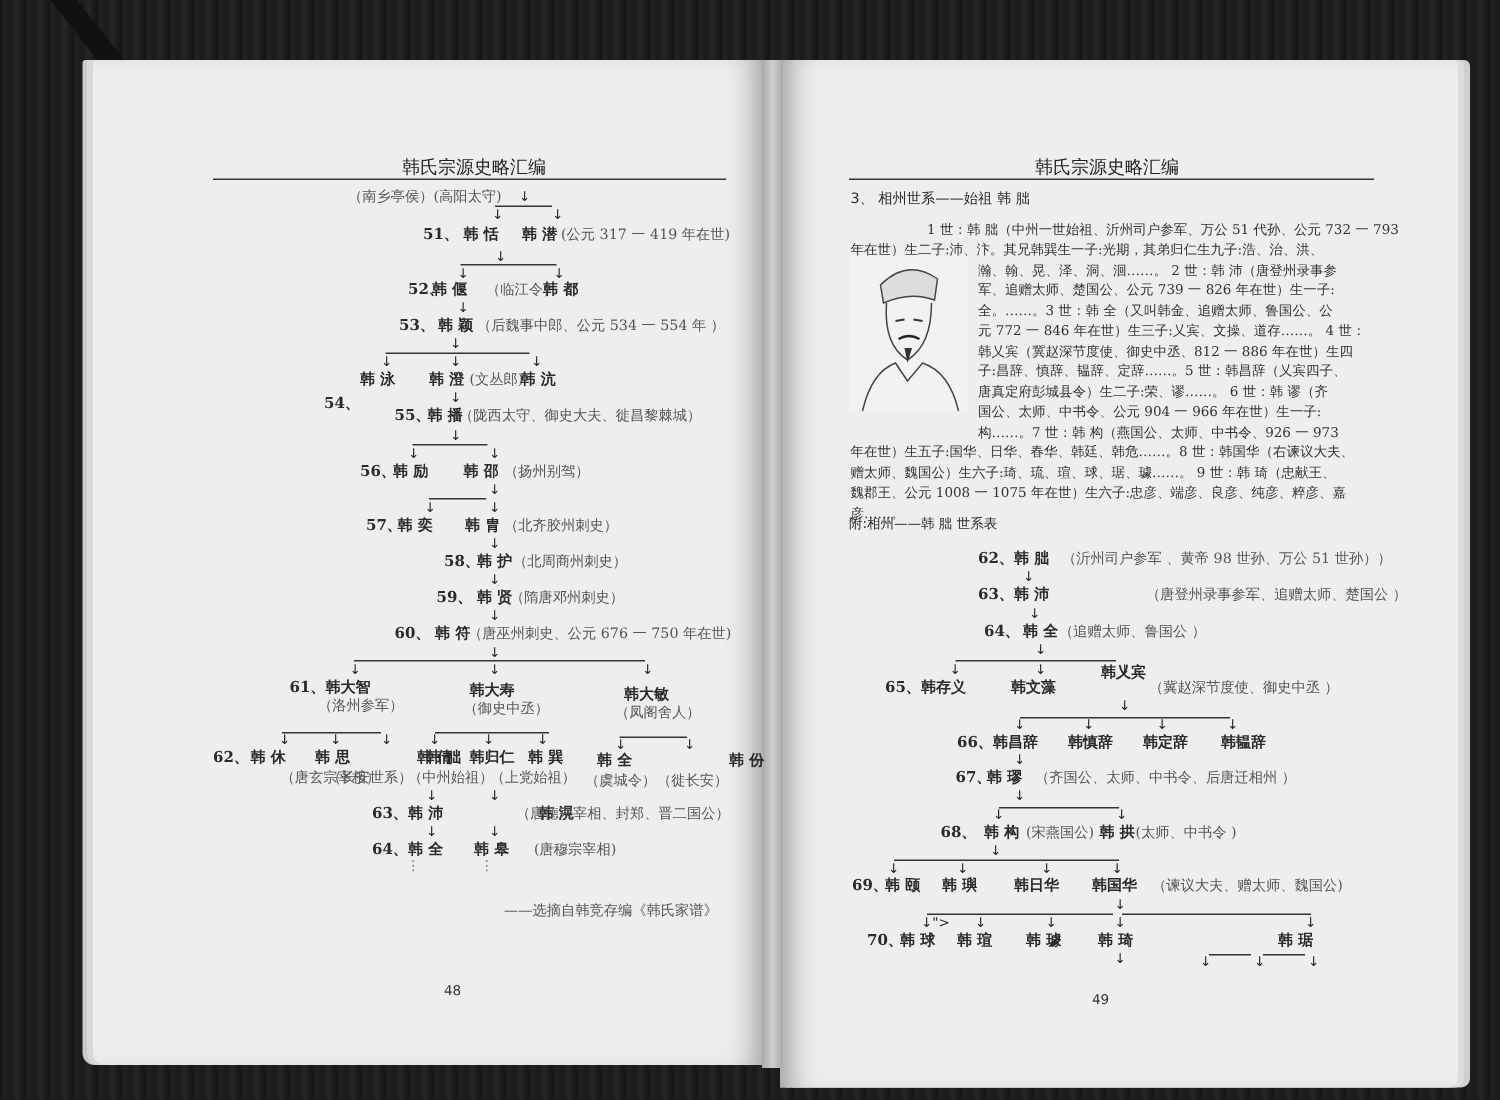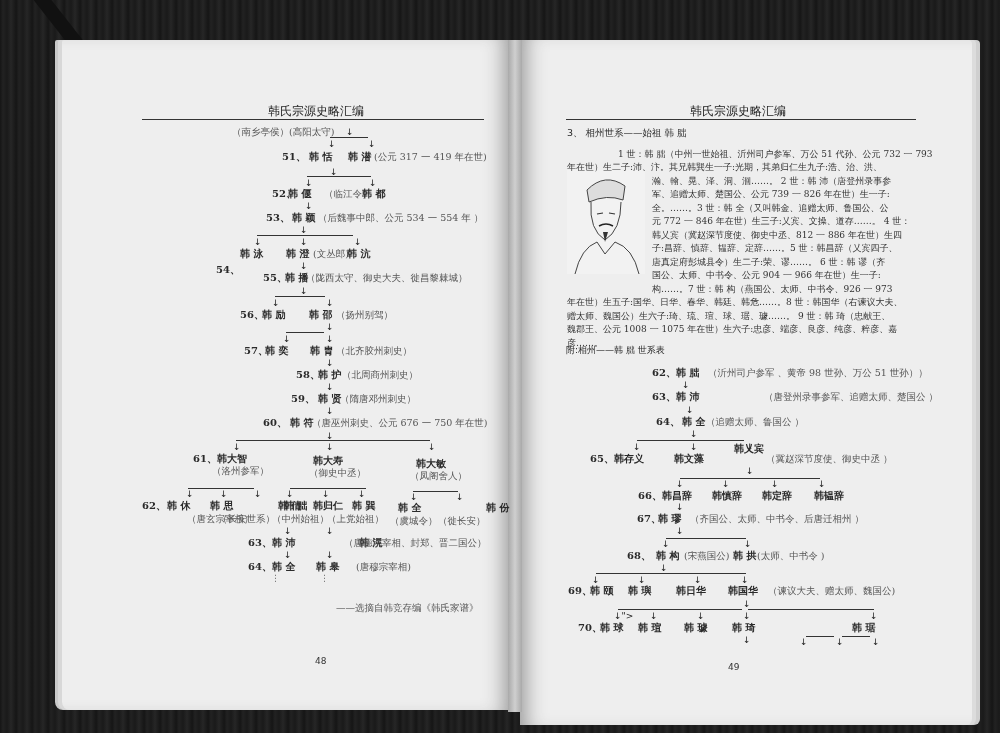--- a/index.html
+++ b/index.html
@@ -166,21 +166,21 @@
 <span class="arr" style="left:326px;top:551px;">↓</span>
 
 <div class="t b" style="left:248px;top:561px;">64、</div>
 <div class="t b" style="left:272px;top:561px;">韩 全</div>
 <div class="t b" style="left:316px;top:561px;">韩 皋</div>
 <div class="t n" style="left:344px;top:561px;margin-left:12px;">(唐穆宗宰相)</div>
 <span class="arr" style="left:271px;top:574px;color:#777;">⋮</span>
 <span class="arr" style="left:320px;top:574px;color:#777;">⋮</span>
 
 <div class="t n" style="left:336px;top:602px;">——选摘自韩竞存编《韩氏家谱》</div>
-<div class="pn" style="left:315px;top:656px;">48</div>
+<div class="pn" style="left:296px;top:656px;">48</div>
 
 <div class="running-head" style="left:690px;top:103px;">韩氏宗源史略汇编</div>
 <div class="rule" style="left:566px;top:119px;width:350px;"></div>
 
 <div class="t" style="left:567px;top:127px;font-family:'DejaVu Sans',sans-serif;font-size:9.5px;">3、 相州世系——始祖 韩 朏</div>
 
 <div class="portrait">
   <svg width="78" height="104" viewBox="0 0 78 104">
     <path d="M20 20 Q38 2 58 16 L56 30 Q40 24 22 32 Z" fill="#ddd" stroke="#444" stroke-width="1"></path>
     <path d="M24 32 Q22 60 38 70 Q54 60 54 32" fill="none" stroke="#444" stroke-width="1"></path>

